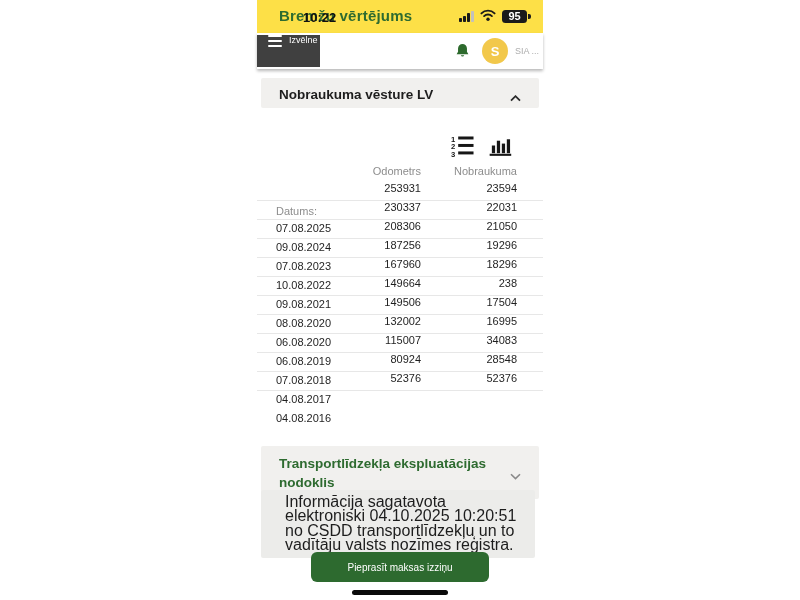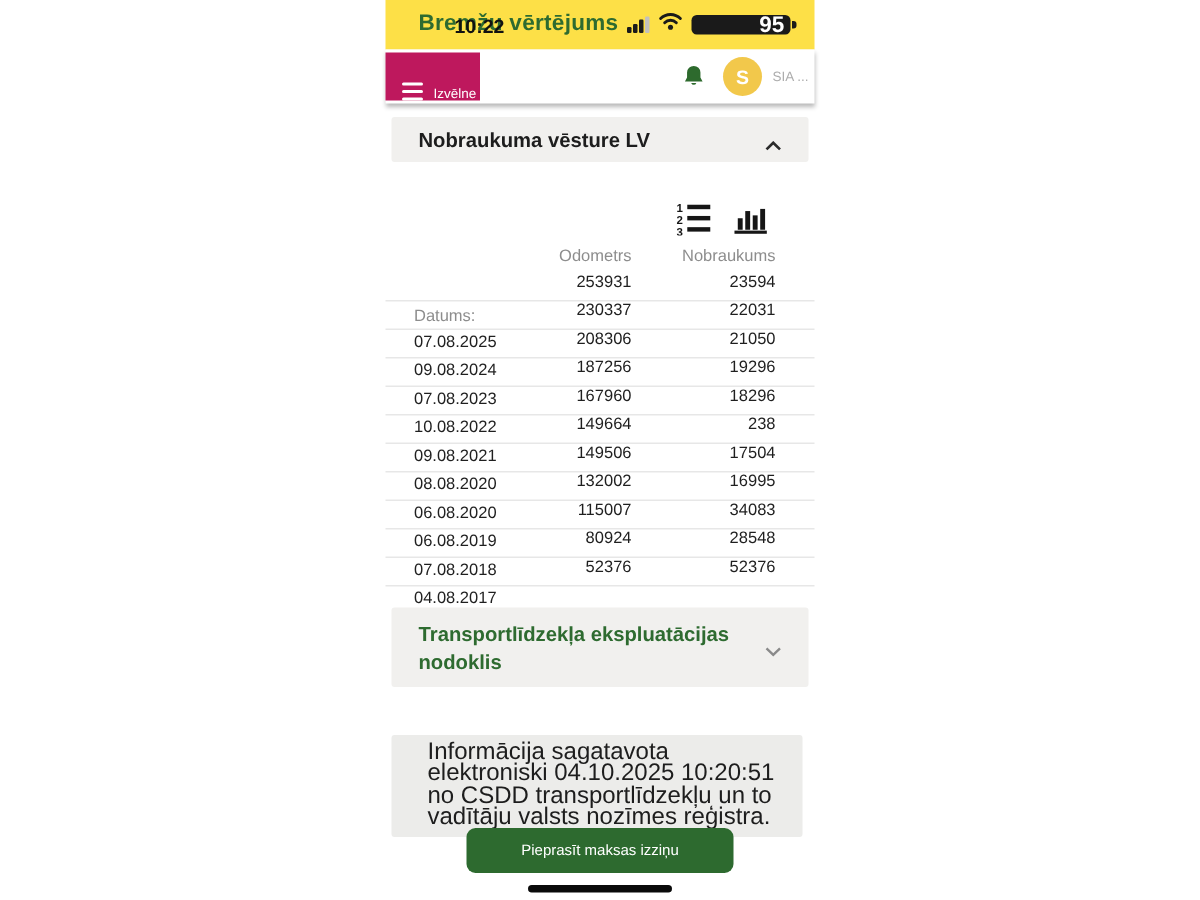--- a/index.html
+++ b/index.html
@@ -11,44 +11,44 @@
   
   .statusbar{position:absolute;left:0;top:0;width:100%;height:33px;background:#fde047;}
   .page-title{position:absolute;left:22px;top:7px;font-size:15px;font-weight:bold;color:#2e6b30;letter-spacing:.2px;}
   .clock{position:absolute;left:46px;top:10px;font-size:13px;font-weight:bold;color:#111;}
   .statusicons{position:absolute;right:16px;top:8px;display:flex;align-items:center;gap:6px;height:16px;}
   .signal{display:flex;align-items:flex-end;gap:1.5px;height:11px;}
   .signal i{display:block;width:2.6px;background:#1a1a1a;border-radius:.8px;}
   .signal i.b1{height:4px}.signal i.b2{height:6px}.signal i.b3{height:8.5px}
   .signal i.b4{height:11px;background:#c2c0bd;}
   .battery{position:relative;width:25px;height:13px;background:#1a1a1a;border-radius:3.5px;
-           color:#fff;font-size:15px;font-weight:bold;display:flex;align-items:center;justify-content:center;padding-left:41px;}
+           color:#fff;font-size:11px;font-weight:bold;display:flex;align-items:center;justify-content:center;}
   .battery:after{content:"";position:absolute;right:-3.5px;top:4px;width:2.5px;height:5px;background:#1a1a1a;border-radius:0 2px 2px 0;}
 
   
   .appbar{position:absolute;left:0;top:33px;width:100%;height:36px;background:#ffffff;
           box-shadow:0 2px 3px rgba(0,0,0,.28);}
-  .menu-btn{position:absolute;left:0;top:2px;width:63px;height:32px;background:#be185d;
-            display:flex;align-items:flex-end;gap:7px;padding-left:11px;box-sizing:border-box;cursor:pointer;}
+  .menu-btn{position:absolute;left:0;top:2px;width:63px;height:32px;background:#404040;
+            display:flex;align-items:flex-start;gap:7px;padding-left:11px;box-sizing:border-box;cursor:pointer;}
   .hamburger{display:flex;flex-direction:column;gap:2.5px;}
   .hamburger i{display:block;width:14px;height:2.3px;background:#fff;border-radius:1px;}
   .menu-label{color:#ffffff;font-size:9px;}
   .appbar-right{position:absolute;right:4px;top:0;height:36px;display:flex;align-items:center;gap:11px;}
   .bell{width:17px;height:18px;display:flex;align-items:center;}
   .avatar{width:26px;height:26px;border-radius:50%;background:#f2c84b;color:#fff;
           display:flex;align-items:center;justify-content:center;font-size:13px;font-weight:bold;cursor:pointer;}
   .account{font-size:9px;color:#adadad;margin-left:-4px;}
 
   
   .panel{position:absolute;left:4px;width:278px;background:#f1f0ee;border-radius:2px;box-sizing:border-box;cursor:pointer;}
   .panel .chev{position:absolute;right:18px;}
   .panel1{top:78px;height:30px;padding:7px 42px 0 18px;}
   .panel1 .ptitle{font-size:13.5px;font-weight:bold;color:#1d1d1d;}
   .panel1 .chev{top:10px;}
-  .panel2{top:405px;height:53px;padding:8px 44px 13px 18px;}
+  .panel2{top:446px;height:53px;padding:8px 44px 13px 18px;}
   .panel2 .ptitle{font-size:13.5px;font-weight:bold;color:#2e6b30;line-height:19px;}
   .panel2 .chev{top:20px;}
 
   
   .viewicons{position:absolute;top:134px;right:30px;display:flex;gap:13px;align-items:flex-end;}
   .viewicons .vicon{cursor:pointer;}
 
   
   .thead{position:absolute;left:0;top:165px;width:100%;display:flex;
          padding:0 26px 0 19px;box-sizing:border-box;font-size:11px;color:#8d8d8d;}
@@ -144,21 +144,21 @@
         <rect x="14.9" y="10" width="3.4" height="10" fill="#161616"></rect>
         <rect x="20.1" y="5.5" width="3.4" height="14.5" fill="#161616"></rect>
         <rect x="2.2" y="20.6" width="22.5" height="2.2" fill="#161616"></rect>
       </svg>
     </span>
   </div>
 
   <div class="thead">
     <span class="c0">Datums:</span>
     <span class="c1">Odometrs</span>
-    <span class="c2">Nobraukums</span>
+    <span class="c2">Nobraukuma</span>
   </div>
   <div class="tbody">
       <div class="trow">
         <span class="c0">07.08.2025</span>
         <span class="c1">253931</span>
         <span class="c2">23594</span>
       </div>
       <div class="trow">
         <span class="c0">09.08.2024</span>
         <span class="c1">230337</span>

